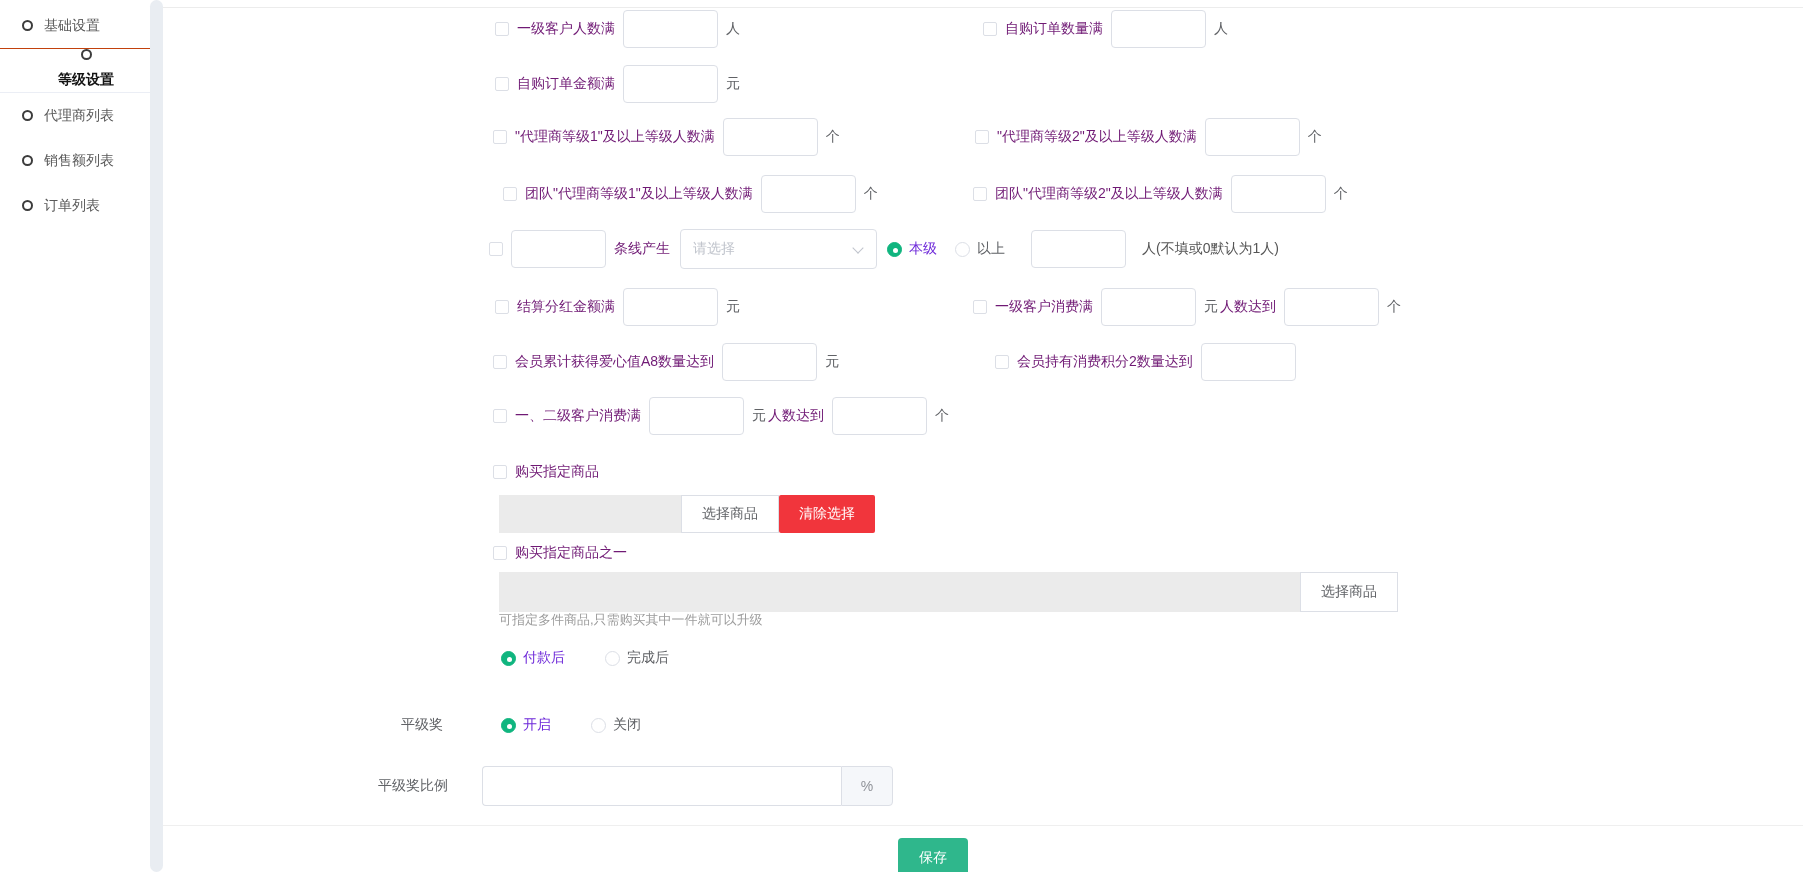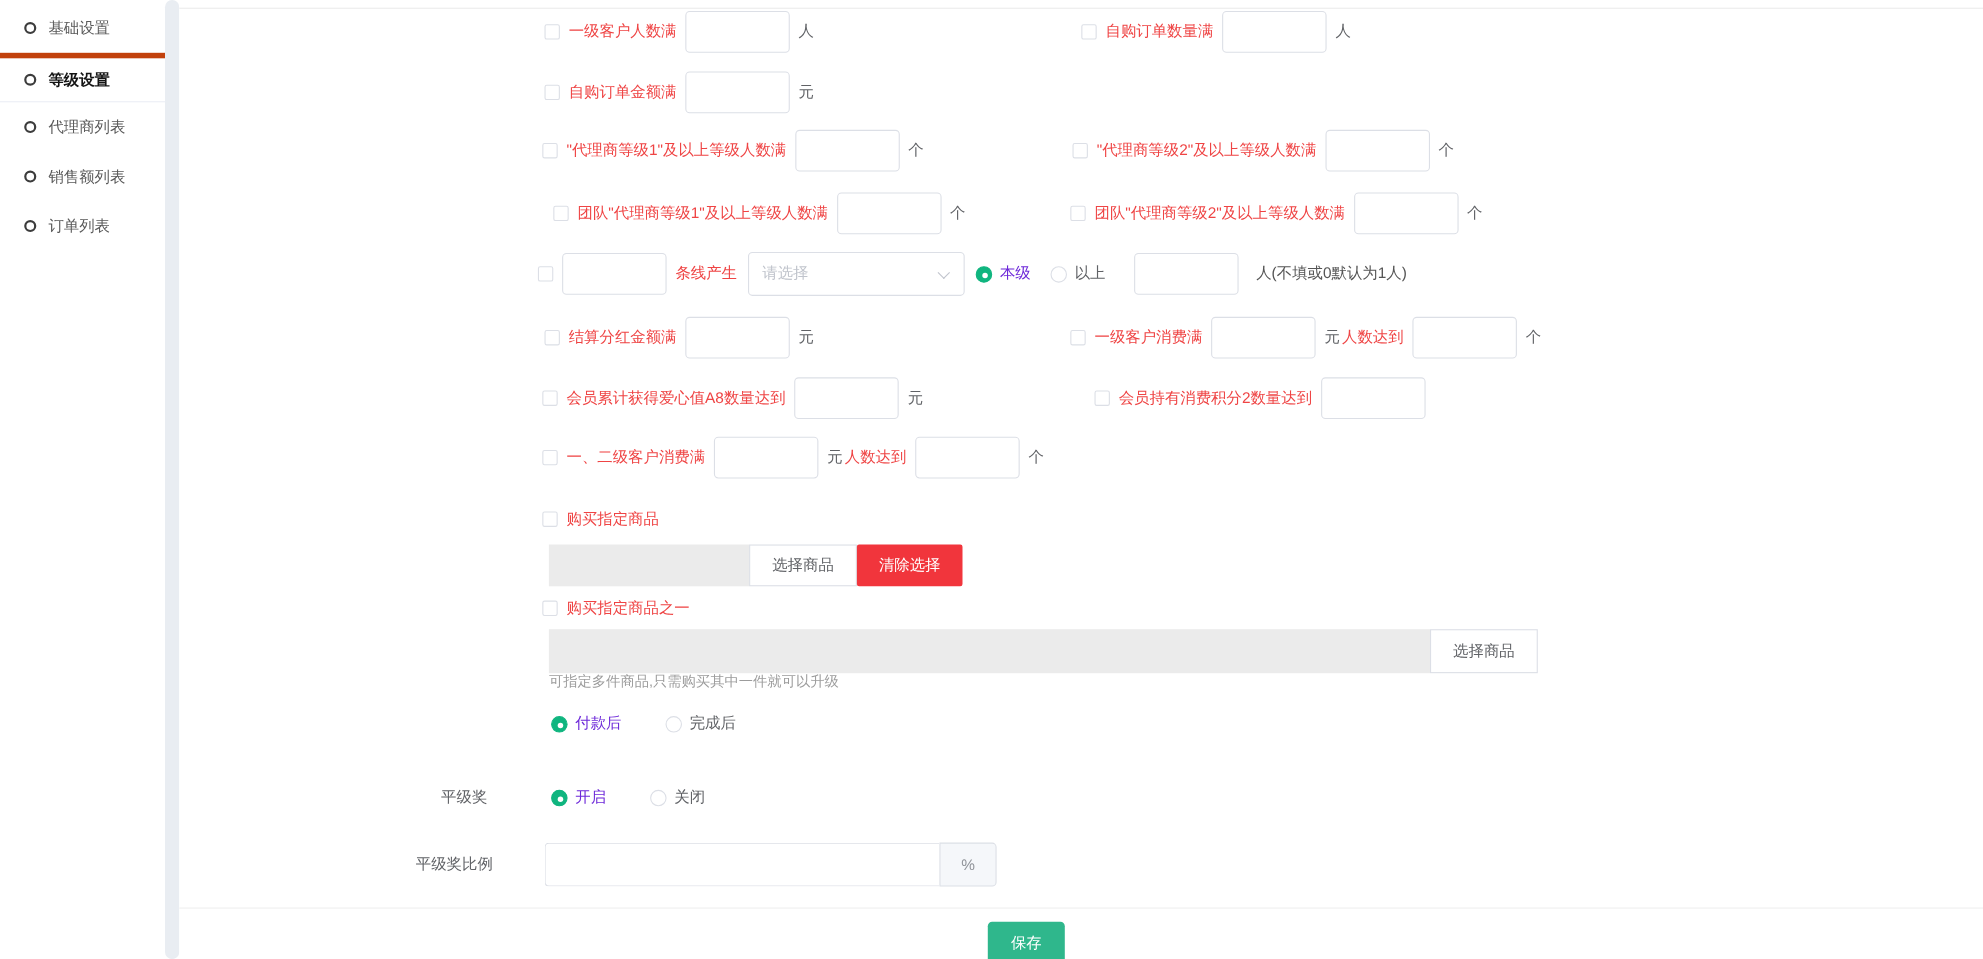--- a/index.html
+++ b/index.html
@@ -6,33 +6,33 @@
   html,body { width:1803px; height:872px; overflow:hidden; background:#fff;
     font-family:"Liberation Sans", sans-serif; font-size:14px; color:#606266; }
   body { position:relative; }
 
   
   .sidebar { position:absolute; left:0; top:0; width:150px; height:100%; background:#fff; padding-top:3px; }
   .side-item { height:45px; display:flex; align-items:center; padding-left:22px; gap:11px;
     color:#595959; cursor:pointer; }
   .side-item .dot { width:11px; height:11px; border:2px solid #3c3c3c; border-radius:50%; flex:none; }
   .side-item.active { color:#141414; font-weight:bold;
-    border-top:5px solid #c2410c; border-bottom:1px solid #ebeef5; }
+    border-top:1px solid #c2410c; border-bottom:1px solid #ebeef5;flex-direction:column; }
 
   .scroll-strip { position:absolute; left:150px; top:0; width:13px; height:100%;
     background:#e9edf2; border-radius:7px; }
 
   
   .content { position:absolute; left:163px; top:0; right:0; bottom:0; background:#fff; }
   .content-topline { position:absolute; top:7px; left:0; right:0; border-top:1px solid #ececec; }
 
   .frow { position:absolute; display:flex; align-items:center; height:40px; white-space:nowrap; }
   .cb { width:14px; height:14px; border:1px solid #dcdfe6; border-radius:2px; background:#fff;
     flex:none; margin-right:8px; cursor:pointer; }
-  .lbl { color:#ef4444; }
+  .lbl { color:#701a75; }
   .inp { width:95px; height:38px; border:1px solid #dcdfe6; border-radius:4px; margin:0 8px;
     outline:none; padding:0 10px; font:inherit; color:#606266; background:#fff; }
   .unit { color:#606266; }
   .mid { margin-left:2px; }
 
   
   .select { width:197px; height:40px; border:1px solid #dcdfe6; border-radius:4px; background:#fff;
     display:flex; align-items:center; padding:0 30px 0 12px; position:relative; margin:0 10px; cursor:pointer;text-align:center; }
   .select .ph { color:#c0c4cc; }
   .select .chev { position:absolute; right:14px; top:14px; width:8px; height:8px;
@@ -70,21 +70,21 @@
   .r9  {top:455px;left:330px;height:34px}
   .r10 {top:495px;left:336px;height:38px}
   .r11 {top:536px;left:330px;height:34px}
   .r12 {top:572px;left:336px;height:40px}
   .r13 {top:608px;left:336px;height:24px}
   .r14 {top:638px;left:338px}
   .r15 {top:705px;left:180px}
   .r16 {top:764px;left:165px;height:44px}
 
   .form-lbl { width:100px; text-align:right; margin-right:58px; color:#606266; }
-  .form-lbl2 { width:120px; text-align:right; margin-right:47px; color:#606266; }
+  .form-lbl2 { width:120px; text-align:right; margin-right:34px; color:#606266; }
 
   .ratio-input { width:359px; height:40px; border:1px solid #dcdfe6; border-radius:4px 0 0 4px;
     border-right:none; outline:none; padding:0 12px; font:inherit; color:#606266; }
   .ratio-append { width:52px; height:40px; background:#f5f7fa; border:1px solid #dcdfe6;
     border-radius:0 4px 4px 0; display:flex; align-items:center; justify-content:center; color:#909399; }
 
   .divider { position:absolute; top:825px; left:0; right:0; border-top:1px solid #efefef; }
   .save-btn { position:absolute; top:838px; left:735px; width:70px; height:40px; background:#2fb78c;
     color:#fff; border:none; border-radius:4px; font:inherit; cursor:pointer; }
 

